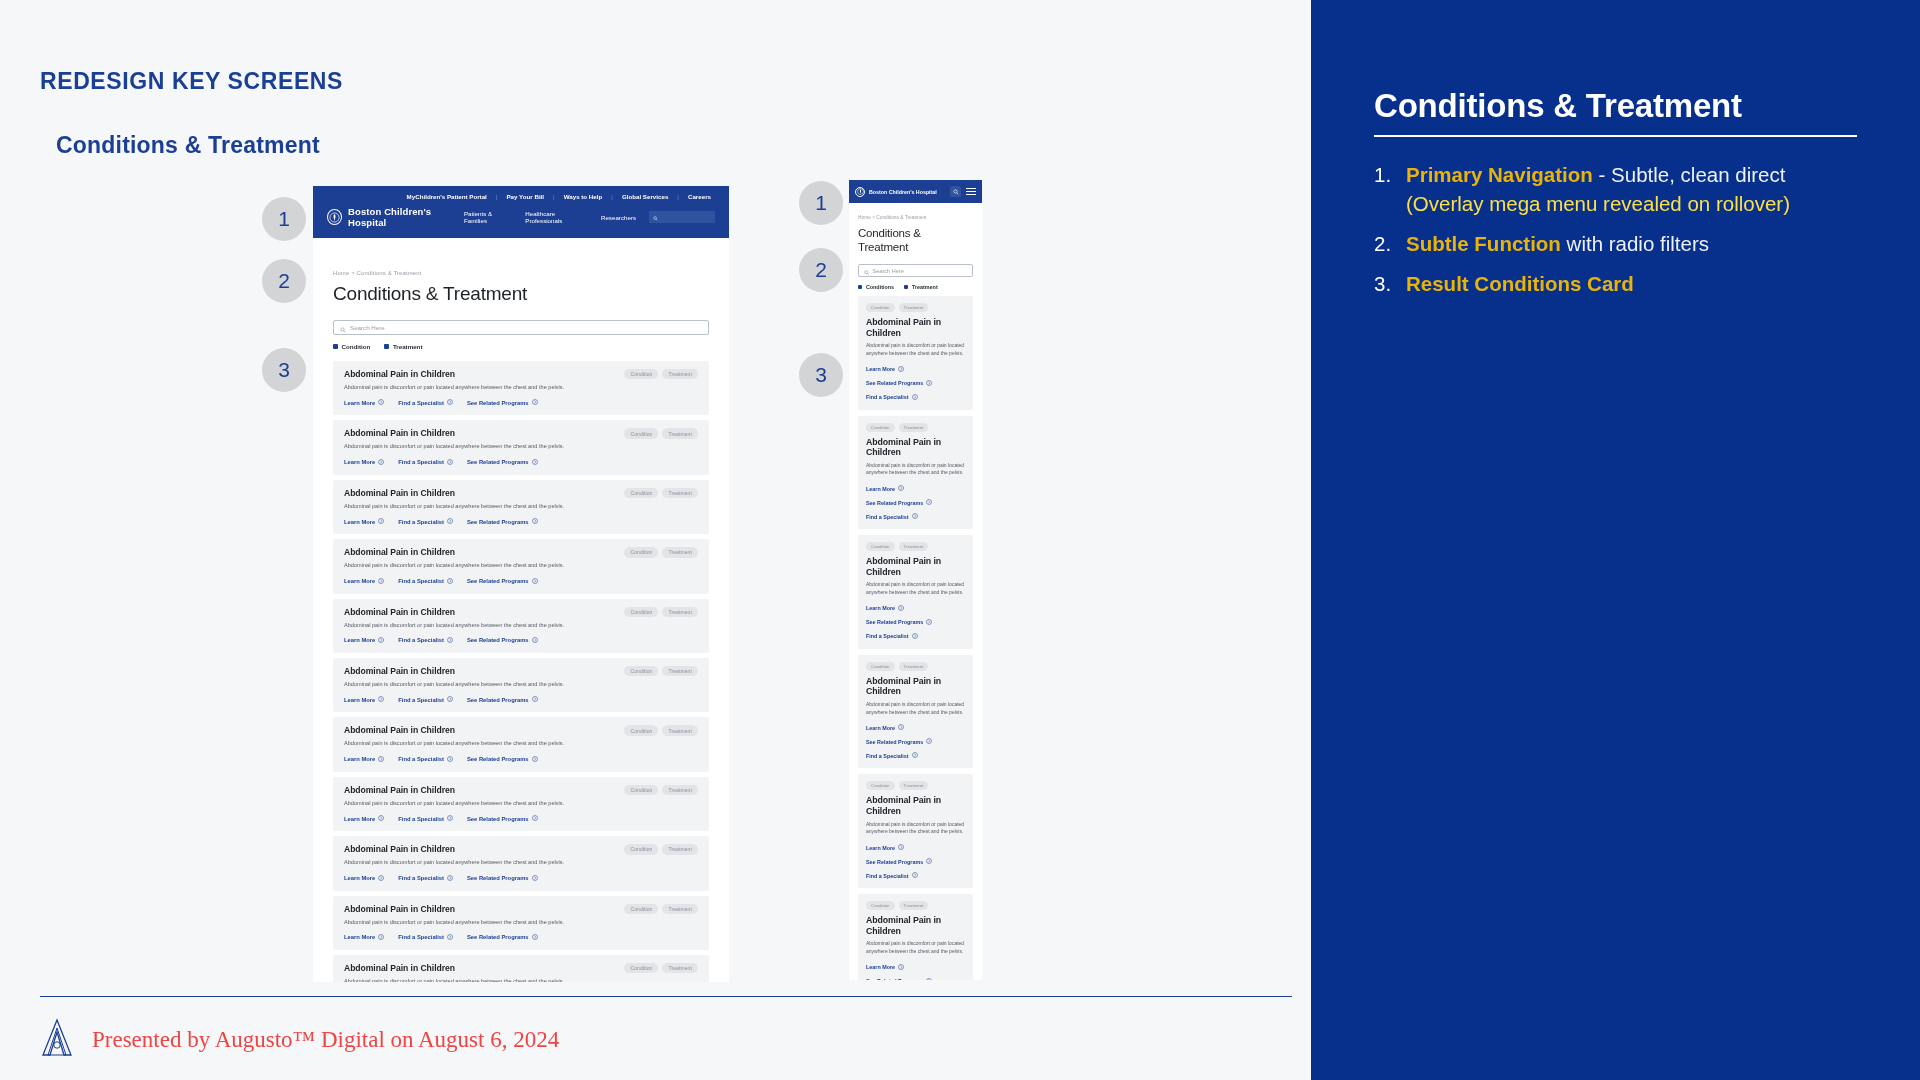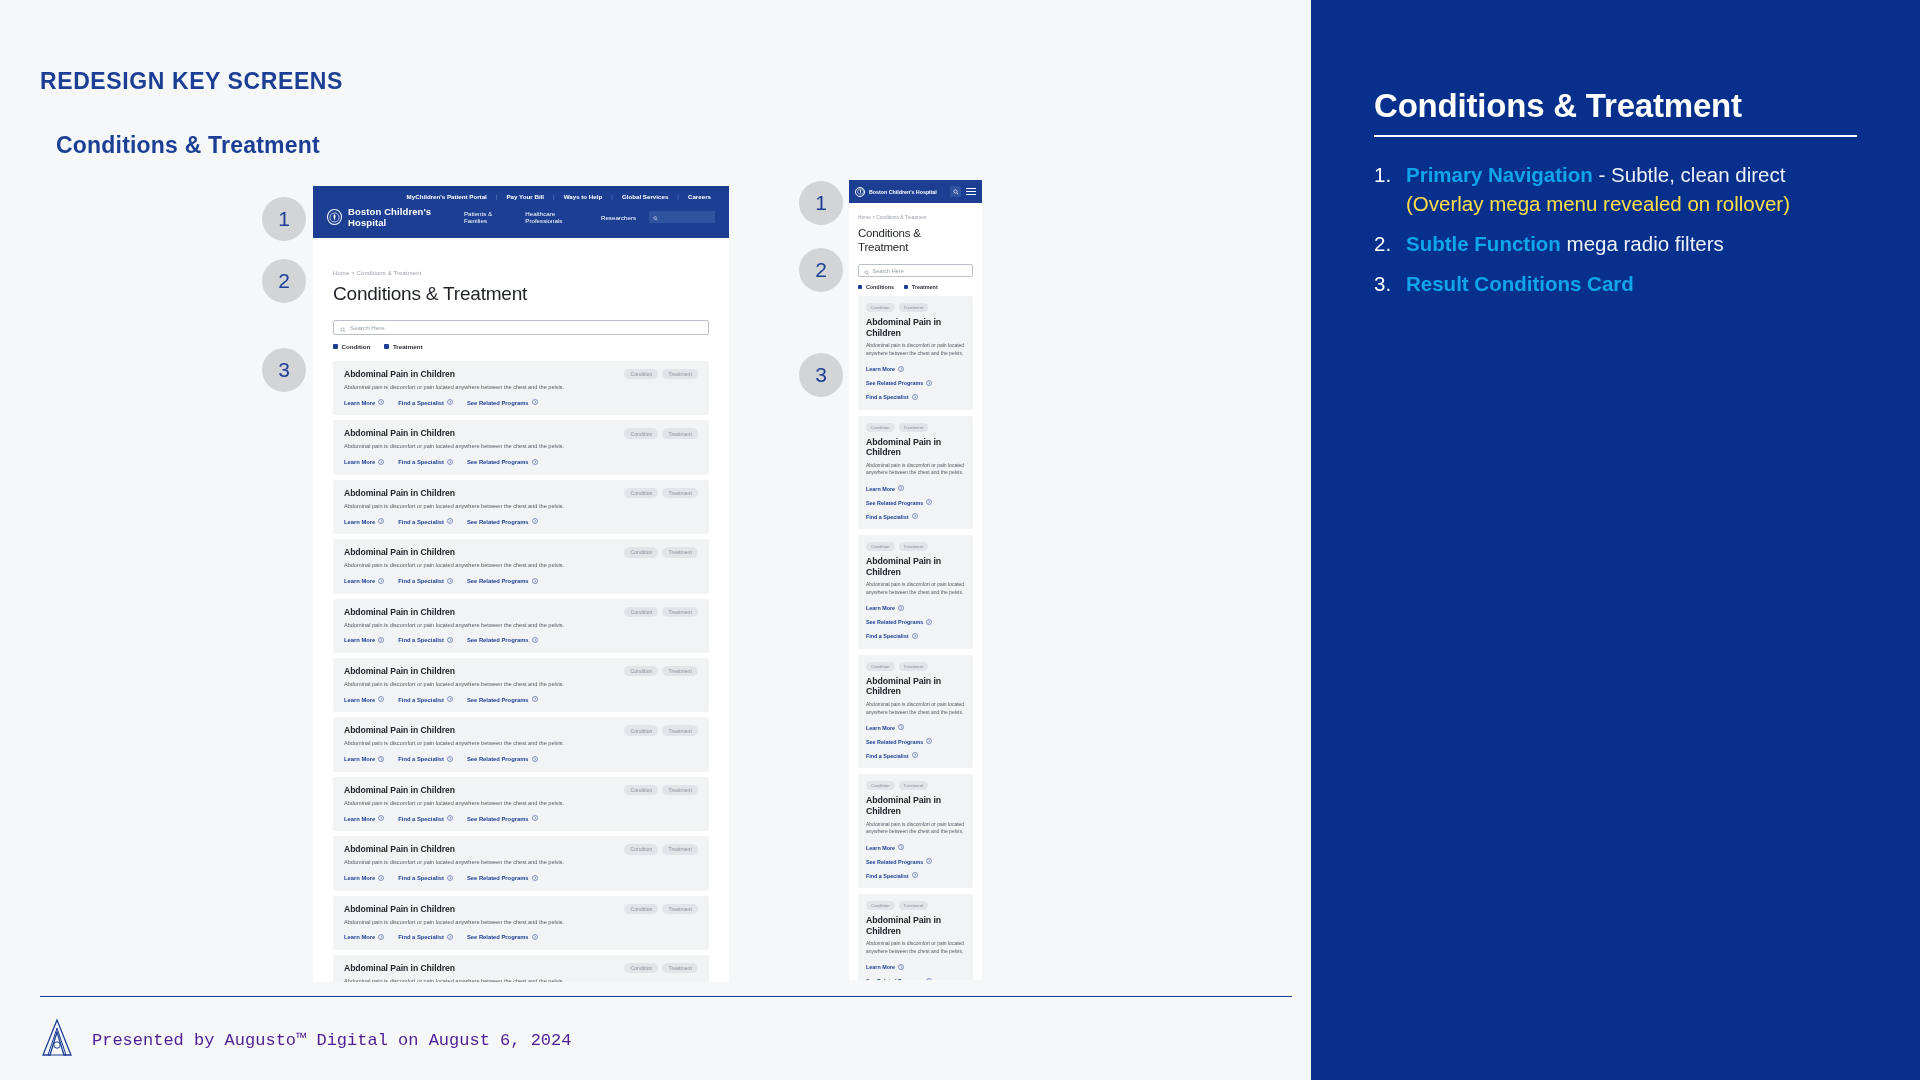--- a/index.html
+++ b/index.html
@@ -186,22 +186,22 @@
   
   #slide-footer-rule {
     position: absolute; left: 40px; top: 996px; width: 1252px;
     height: 1.4px; background: #1b3f94;
   }
   #slide-footer {
     position: absolute; left: 40px; top: 1018px;
     display: flex; align-items: center; gap: 18px;
   }
   #footer-text {
-    font-family: Liberation Mono, monospace;
-    font-size: 17px; color: #4c1d95;
+    font-family: Liberation Serif, serif;
+    font-size: 23px; color: #ef4444;
   }
 
   
   #panel-right {
     position: absolute; left: 1311px; top: 0;
     width: 609px; height: 1080px;
     background: #06308c;
   }
   #panel-title {
     position: absolute; left: 63px; top: 87px;
@@ -214,21 +214,21 @@
   #panel-list {
     position: absolute; left: 63px; top: 160px; width: 500px;
     list-style: none;
   }
   #panel-list li {
     display: flex; align-items: flex-start; gap: 10px;
     font-size: 20.5px; color: #eef1f8; margin-bottom: 11px;
     line-height: 1.42;
   }
   #panel-list .num { color: #ffffff; min-width: 22px; }
-  #panel-list .lead { font-weight: 700; color: #0ea5e9; }
+  #panel-list .lead { font-weight: 700; color: #eab308; }
   #panel-list .sub { display: block; color: #fde047; }
 </style>
 </head>
 <body>
 
 <div id="slide-left">
 
   <div id="eyebrow">REDESIGN KEY SCREENS</div>
   <div id="slide-subtitle">Conditions &amp; Treatment</div>
 
@@ -874,20 +874,20 @@
 <div id="panel-right">
   <div id="panel-title">Conditions &amp; Treatment</div>
   <div id="panel-rule"></div>
   <ol id="panel-list">
       <li>
         <span class="num">1.</span>
         <span><span class="lead">Primary Navigation</span><span> - Subtle, clean direct</span><span class="sub">(Overlay mega menu revealed on rollover)</span></span>
       </li>
       <li>
         <span class="num">2.</span>
-        <span><span class="lead">Subtle Function</span><span> mega radio filters</span></span>
+        <span><span class="lead">Subtle Function</span><span> with radio filters</span></span>
       </li>
       <li>
         <span class="num">3.</span>
         <span><span class="lead">Result Conditions Card</span></span>
       </li>
     </ol>
 </div>
 
 </body></html>

